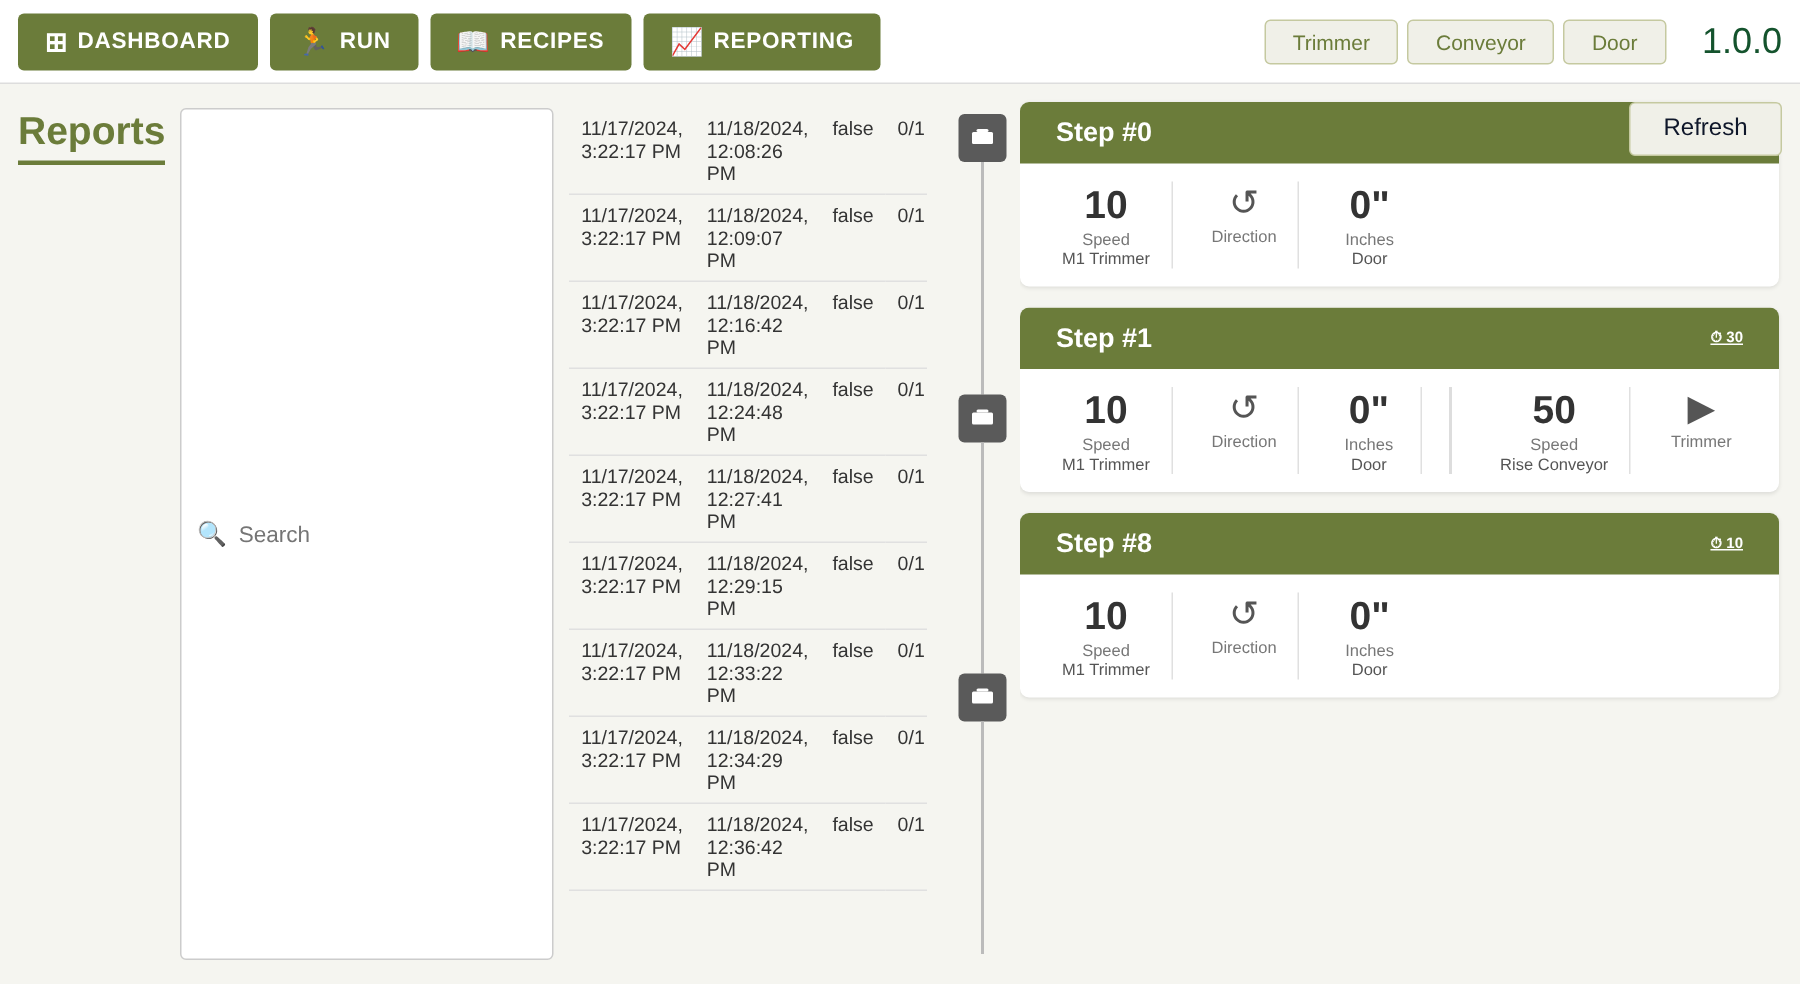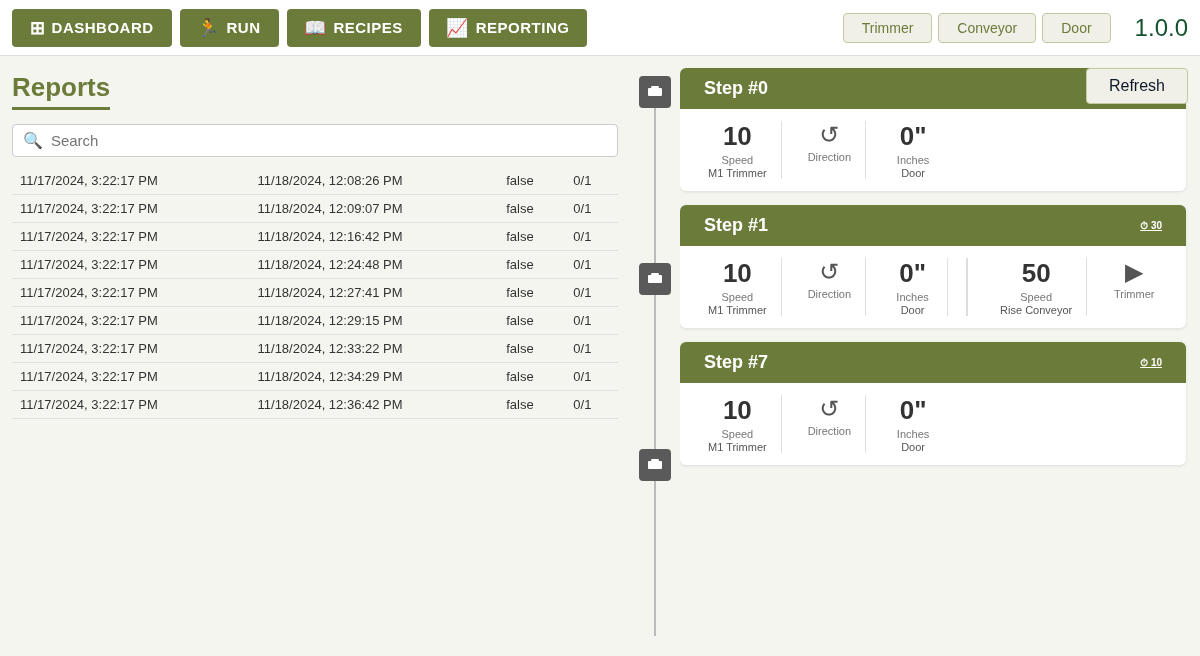--- a/index.html
+++ b/index.html
@@ -22,21 +22,21 @@
     .tab-btn {
       background: #f0f0e8; color: #6b7c3a; border: 1px solid #c5c9a0;
       padding: 6px 18px; border-radius: 4px; font-size: 14px; cursor: pointer;
     }
     .version { margin-left: 16px; font-size: 24px; color: #14532d; font-weight: 500; }
 
     
     .main { display: flex; height: calc(656px - 56px); }
 
     
-    .left-panel { width: 630px; padding: 16px 12px; display: flex; flex-direction: column; gap: 10px; }
+    .left-panel { width: 630px; padding: 16px 12px; display: flex; flex-direction: row; gap: 10px; }
     .panel-title { font-size: 26px; font-weight: bold; color: #6b7c3a; border-bottom: 3px solid #6b7c3a; padding-bottom: 4px; display: inline-block; margin-bottom: 4px; }
     .refresh-btn {
       margin-left: auto; background: #f0f0e8; color: #0f172a;
       border: 1px solid #c5c9a0; padding: 8px 22px; border-radius: 4px;
       font-size: 16px; cursor: pointer; position: absolute; right: 12px; top: 68px;
     }
     .panel-header { display: flex; align-items: flex-start; position: relative; }
 
     .search-bar {
       display: flex; align-items: center; background: #fff;
@@ -259,21 +259,21 @@
             <div class="metric-sublabel">Rise Conveyor</div>
           </div>
           <div class="step-metric">
             <div class="metric-icon" style="font-size: 24px;">▶</div>
             <div class="metric-label">Trimmer</div>
           </div>
         </div>
       </div>
       <div class="step-card">
         <div class="step-header">
-          <span>Step #7</span>
+          <span>Step #8</span>
           <span class="step-timer">⏱ 10</span>
         </div>
         <div class="step-body">
           <div class="step-metric">
             <div class="metric-value">10</div>
             <div class="metric-label">Speed</div>
             <div class="metric-sublabel">M1 Trimmer</div>
           </div>
           <div class="step-metric">
             <div class="metric-icon" style="font-size: 24px;">↺</div>

